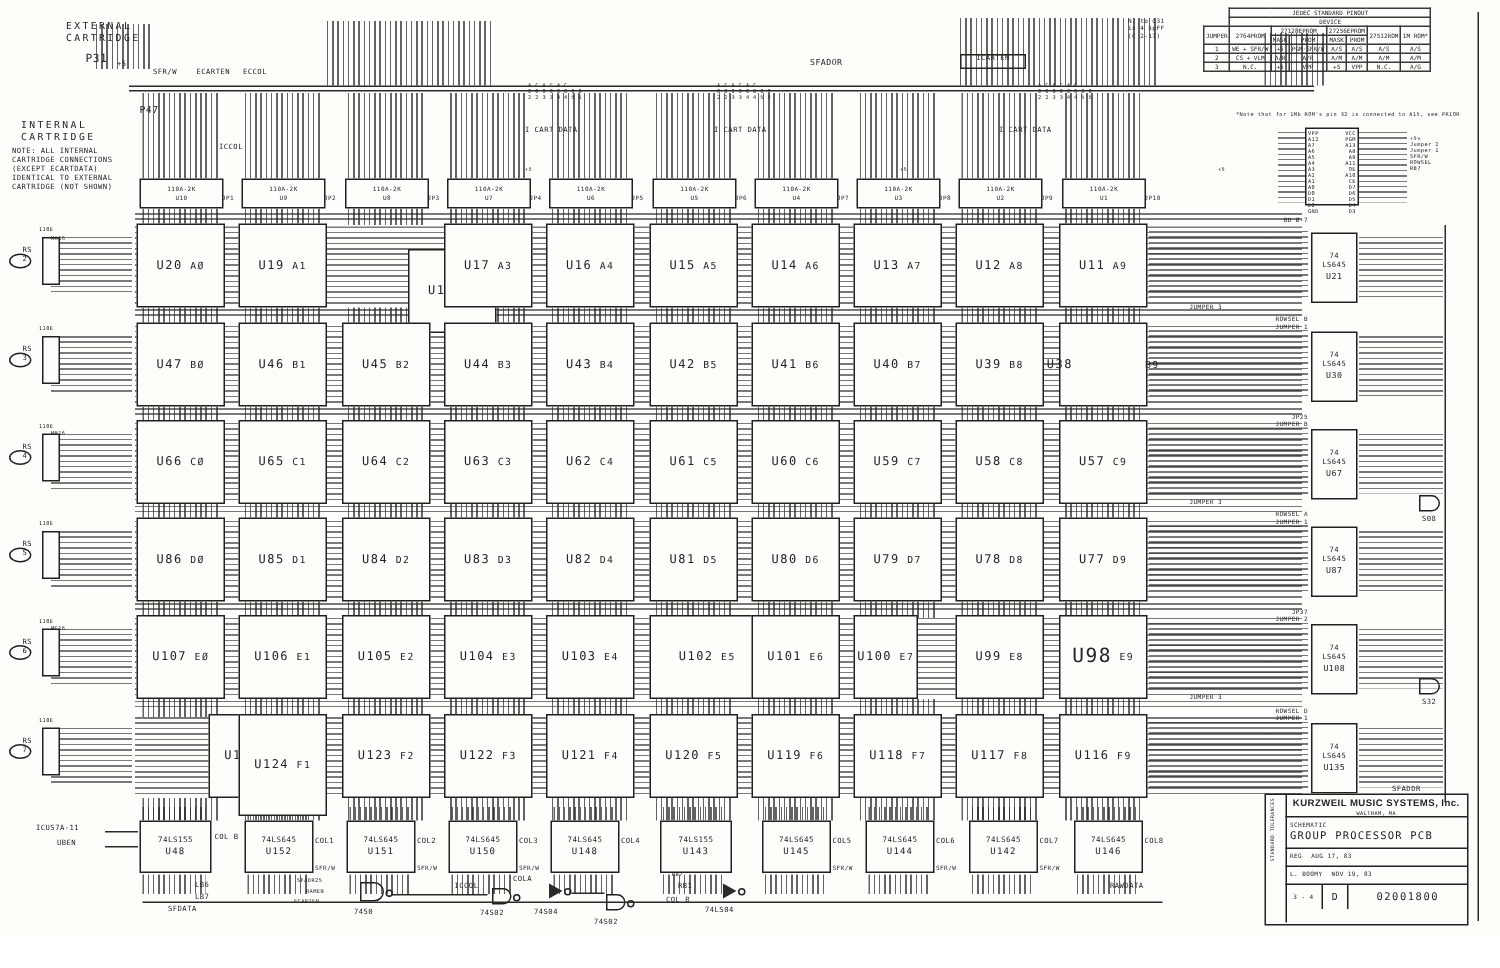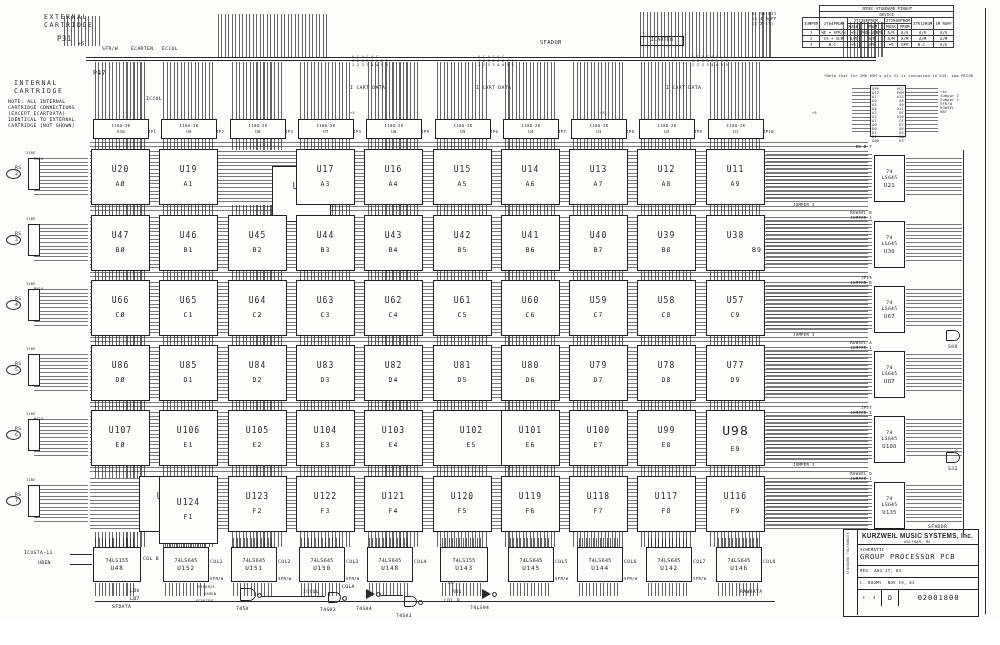--- a/index.html
+++ b/index.html
@@ -12,21 +12,21 @@
   .s35{font-size:4px;line-height:1.2}
   .s4{font-size:4.8px;line-height:1.25}
   .s5{font-size:5.5px}
   .s6{font-size:6.5px}
   .s7{font-size:7.5px}
   .ls2{letter-spacing:1.6px}
   .vb{background:repeating-linear-gradient(90deg,rgba(40,40,40,.72) 0 1px,transparent 1px 3.5px)}
   .hb{background:repeating-linear-gradient(180deg,rgba(40,40,40,.62) 0 1px,transparent 1px 3.6px)}
   .ln{background:#2a2a2a}
   .box{border:1.2px solid #202020;background:#fdfdfa;box-sizing:border-box}
-  .chip{display:flex;flex-direction:column;align-items:center;justify-content:center;gap:5px}
+  .chip{display:flex;flex-direction:row;align-items:center;justify-content:center;gap:5px}
   .minichip{display:flex;flex-direction:column;align-items:center;justify-content:center;gap:1px}
   .gate{border:1.2px solid #202020;border-radius:0 9px 9px 0;background:#fdfdfa;box-sizing:border-box}
   .bub{border:1px solid #202020;border-radius:50%;background:#fdfdfa;width:3px;height:3px}
   .oval{border:1px solid #202020;border-radius:50%;background:#fdfdfa}
   .tri{width:0;height:0;border-top:5px solid transparent;border-bottom:5px solid transparent;border-left:9px solid #2a2a2a}
   .caption{font-family:"Liberation Sans",sans-serif;font-weight:bold;font-size:11px;color:#0e0e0e;text-align:center}
   .jt{border-collapse:collapse;font-size:4px;font-family:"DejaVu Sans Mono",monospace;background:#fdfdfa}
   .jt td{border:.8px solid #3a3a3a;padding:0 1px;text-align:center;white-space:nowrap;color:#242424}
   .tb-row{border-top:1px solid #202020;display:flex;align-items:center}
 </style>
@@ -563,21 +563,21 @@
           <div class="t" style="font-size: 6.5px; letter-spacing: 1px;">E4</div>
         </div>
         <div class="abs box chip" style="left: 433px; top: 410px; width: 77px; height: 56px;">
           <div class="t" style="font-size: 8px; letter-spacing: 1px;">U102</div>
           <div class="t" style="font-size: 6.5px; letter-spacing: 1px;">E5</div>
         </div>
         <div class="abs box chip" style="left: 501px; top: 410px; width: 59px; height: 56px;">
           <div class="t" style="font-size: 8px; letter-spacing: 1px;">U101</div>
           <div class="t" style="font-size: 6.5px; letter-spacing: 1px;">E6</div>
         </div>
-        <div class="abs box chip" style="left: 569px; top: 410px; width: 59px; height: 56px;">
+        <div class="abs box chip" style="left: 569px; top: 410px; width: 43px; height: 56px;">
           <div class="t" style="font-size: 8px; letter-spacing: 1px;">U100</div>
           <div class="t" style="font-size: 6.5px; letter-spacing: 1px;">E7</div>
         </div>
         <div class="abs box chip" style="left: 637px; top: 410px; width: 59px; height: 56px;">
           <div class="t" style="font-size: 8px; letter-spacing: 1px;">U99</div>
           <div class="t" style="font-size: 6.5px; letter-spacing: 1px;">E8</div>
         </div>
         <div class="abs box chip" style="left: 706px; top: 410px; width: 59px; height: 56px;">
           <div class="t" style="font-size: 13px; letter-spacing: 1px;">U98</div>
           <div class="t" style="font-size: 6.5px; letter-spacing: 1px;">E9</div>

